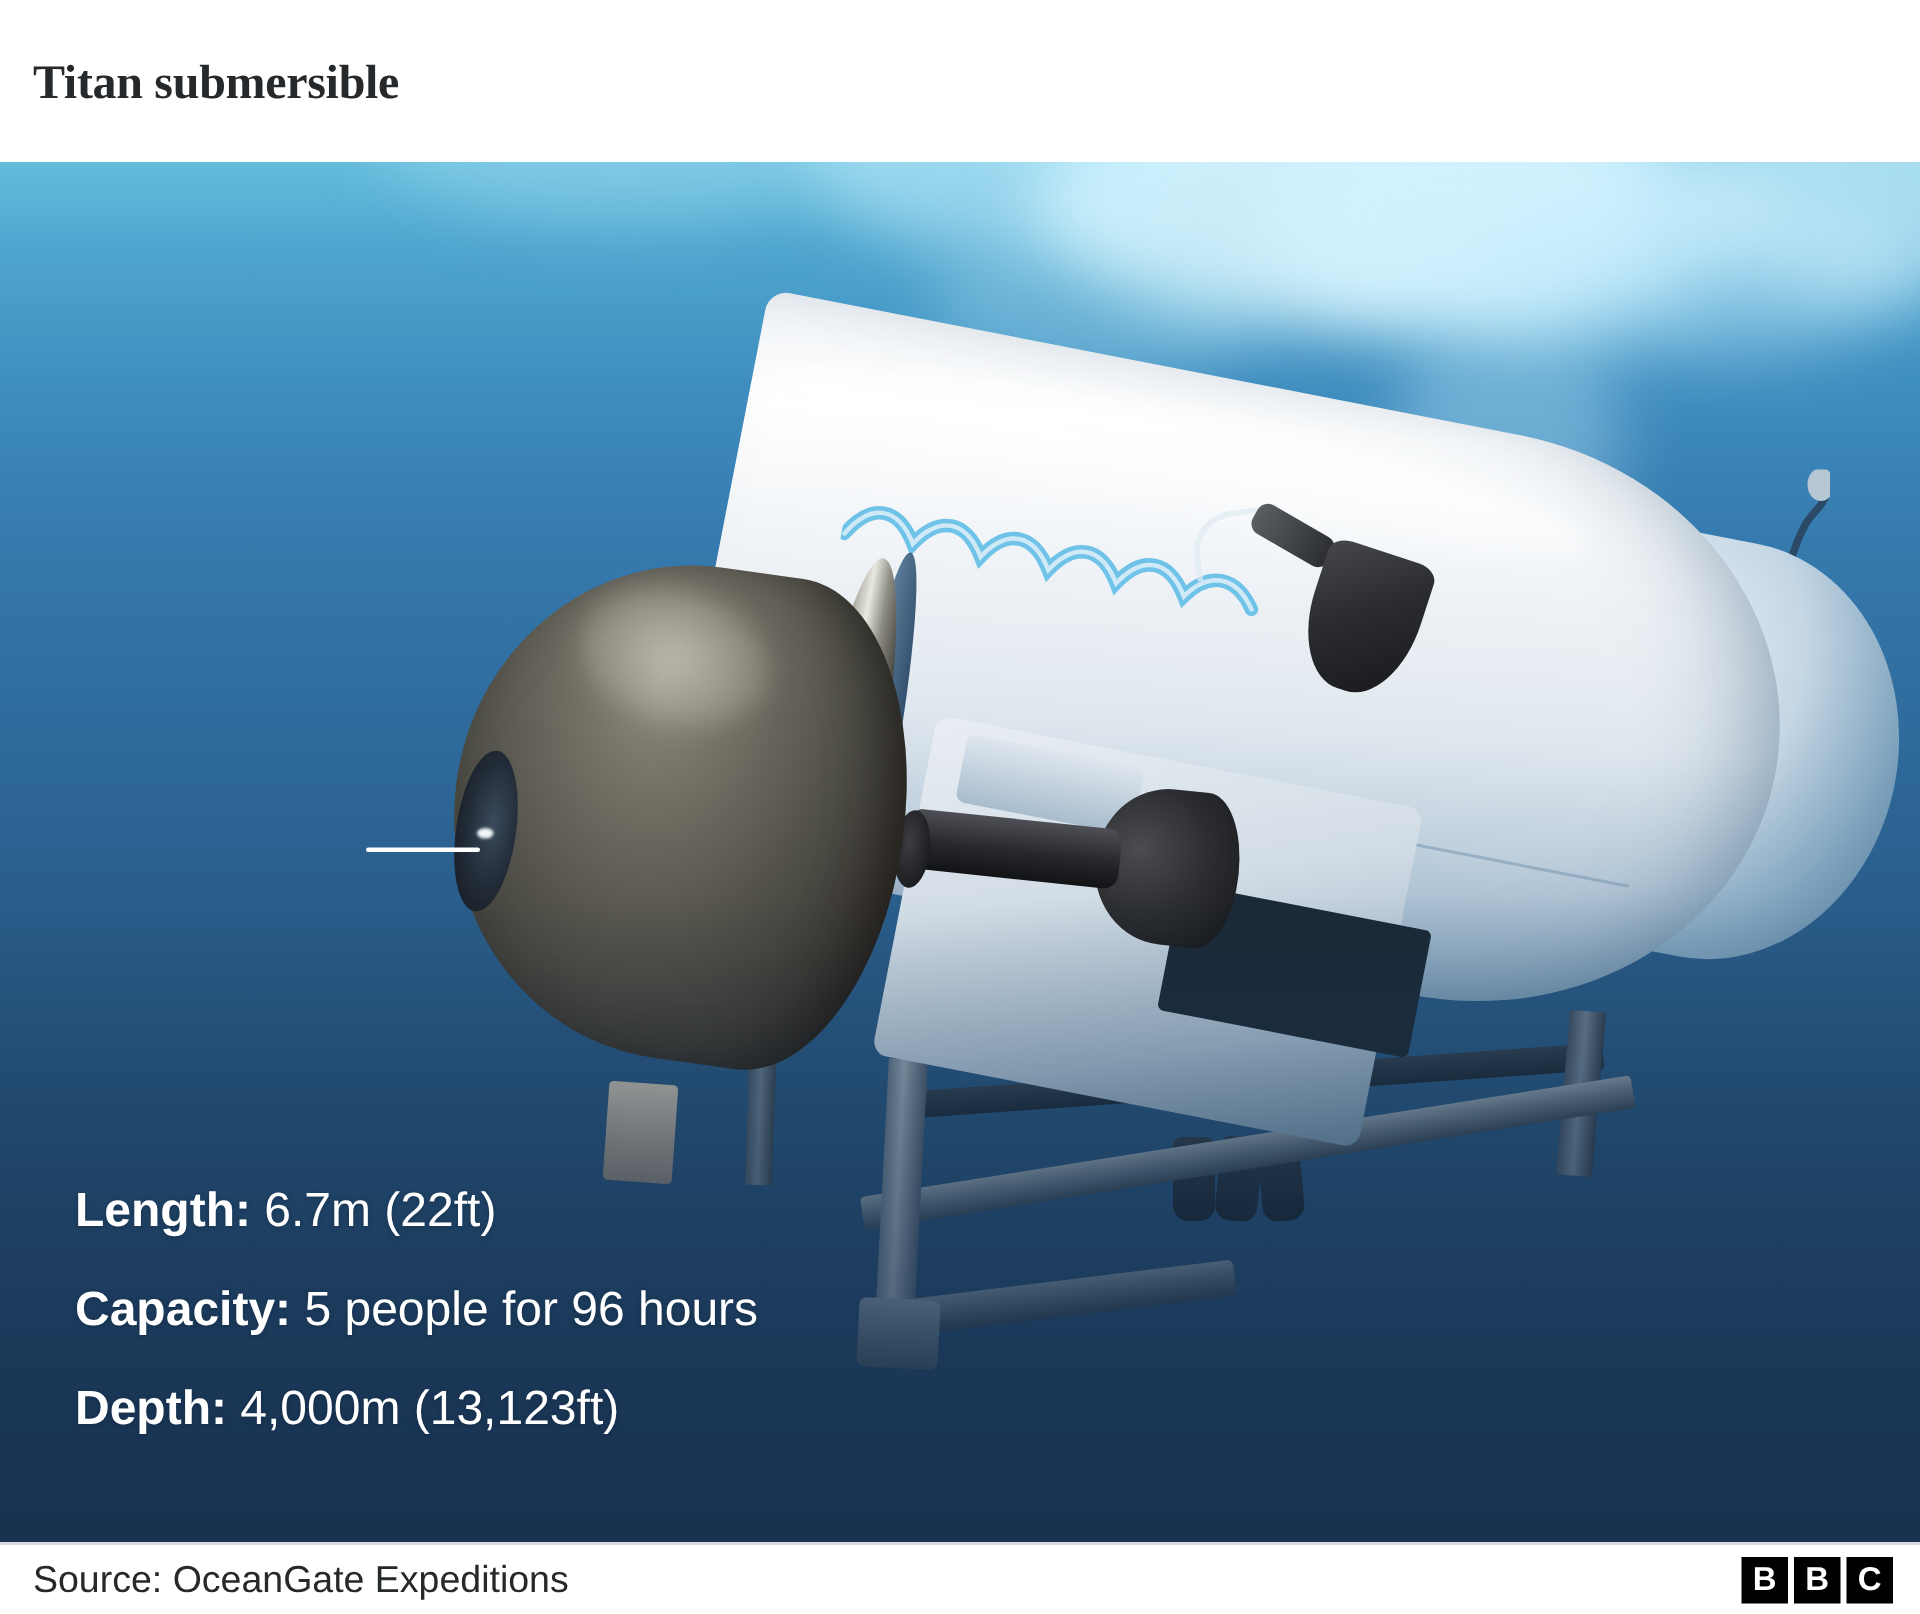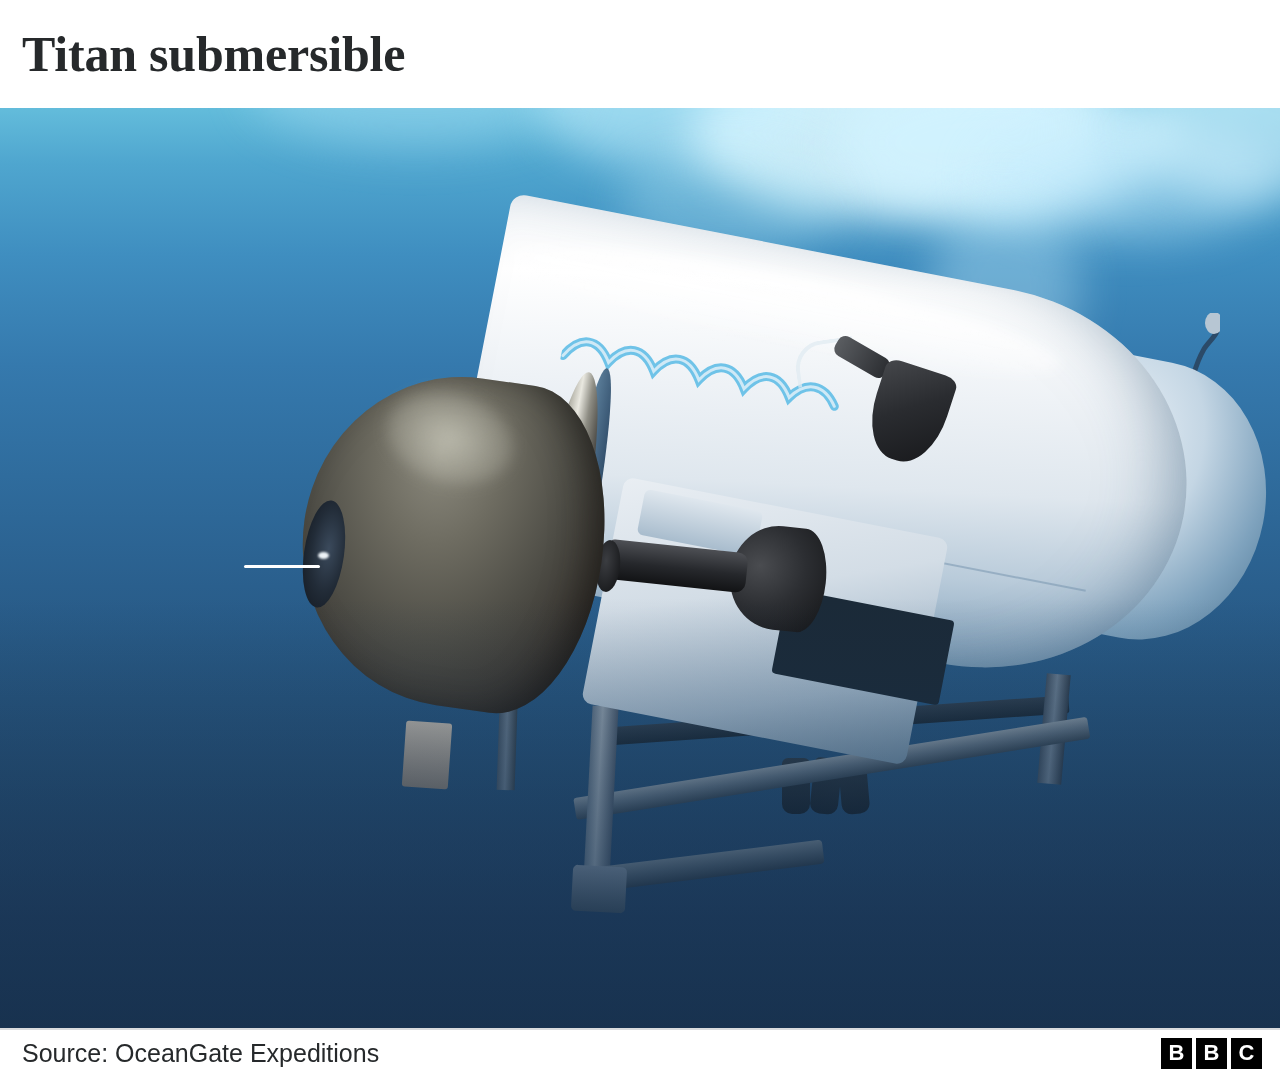--- a/index.html
+++ b/index.html
@@ -20,21 +20,21 @@
     height: 108px;
     background: #ffffff;
     display: flex;
     align-items: center;
     padding: 0 0 0 22px;
     box-sizing: border-box;
   }
   .header-title {
     font-family: "Liberation Serif", "DejaVu Serif", serif;
     font-weight: 700;
-    font-size: 50px;
+    font-size: 32px;
     line-height: 1;
     color: #26292b;
     letter-spacing: -0.2px;
     white-space: nowrap;
   }
 
   
   .photo {
     position: relative;
     width: 1280px;
@@ -531,20 +531,31 @@
     <div class="dome"></div>
     <div class="dome-sheen"></div>
     <div class="porthole-outer"></div>
     <div class="porthole-glint"></div>
   </div>
 
   <div class="deepen"></div>
 
   <div class="leader"></div>
 
+  <div class="stats">
+    <div class="stat-row">
+      <span class="stat-label">Length:</span><span class="stat-value"> 6.7m (22ft)</span>
+    </div>
+    <div class="stat-row">
+      <span class="stat-label">Capacity:</span><span class="stat-value"> 5 people for 96 hours</span>
+    </div>
+    <div class="stat-row">
+      <span class="stat-label">Depth:</span><span class="stat-value"> 4,000m (13,123ft)</span>
+    </div>
+  </div>
 </div>
 
 <div class="divider"></div>
 <div class="footer">
   <div class="source">Source: OceanGate Expeditions</div>
   <div class="bbc-logo">
     <div class="bbc-block">B</div>
     <div class="bbc-block">B</div>
     <div class="bbc-block">C</div>
   </div>

